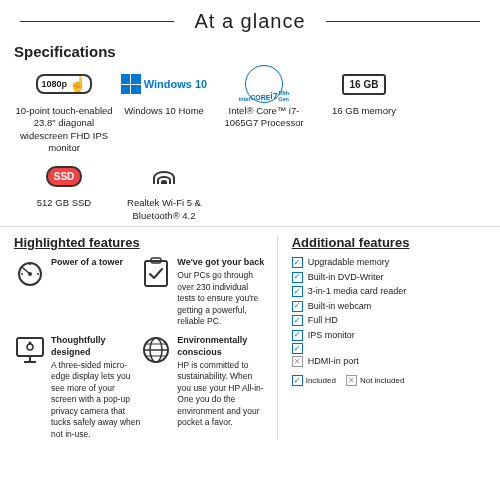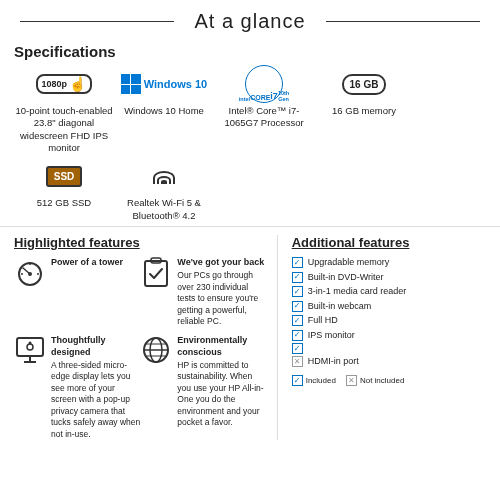--- a/index.html
+++ b/index.html
@@ -116,32 +116,32 @@
     }
     .badge-intel .core {
       font-size: 7px;
     }
     .badge-intel .i7 {
       font-size: 9px;
       font-weight: 900;
     }
     .badge-16gb {
       border: 2px solid #333;
+      border-radius: 3px;
+      padding: 2px 6px;
+      font-size: 10px;
+      font-weight: bold;
+    }
+    .badge-ssd {
+      border: 2px solid #333;
       border-radius: 10px;
       padding: 2px 6px;
       font-size: 10px;
       font-weight: bold;
-    }
-    .badge-ssd {
-      border: 2px solid #333;
-      border-radius: 3px;
-      padding: 2px 6px;
-      font-size: 10px;
-      font-weight: bold;
-      background: #a16207;
+      background: #ef4444;
       color: #fff;
     }
     .badge-wifi {
       display: flex;
       flex-direction: column;
       align-items: center;
     }
     .wifi-arcs {
       position: relative;
       width: 30px;

